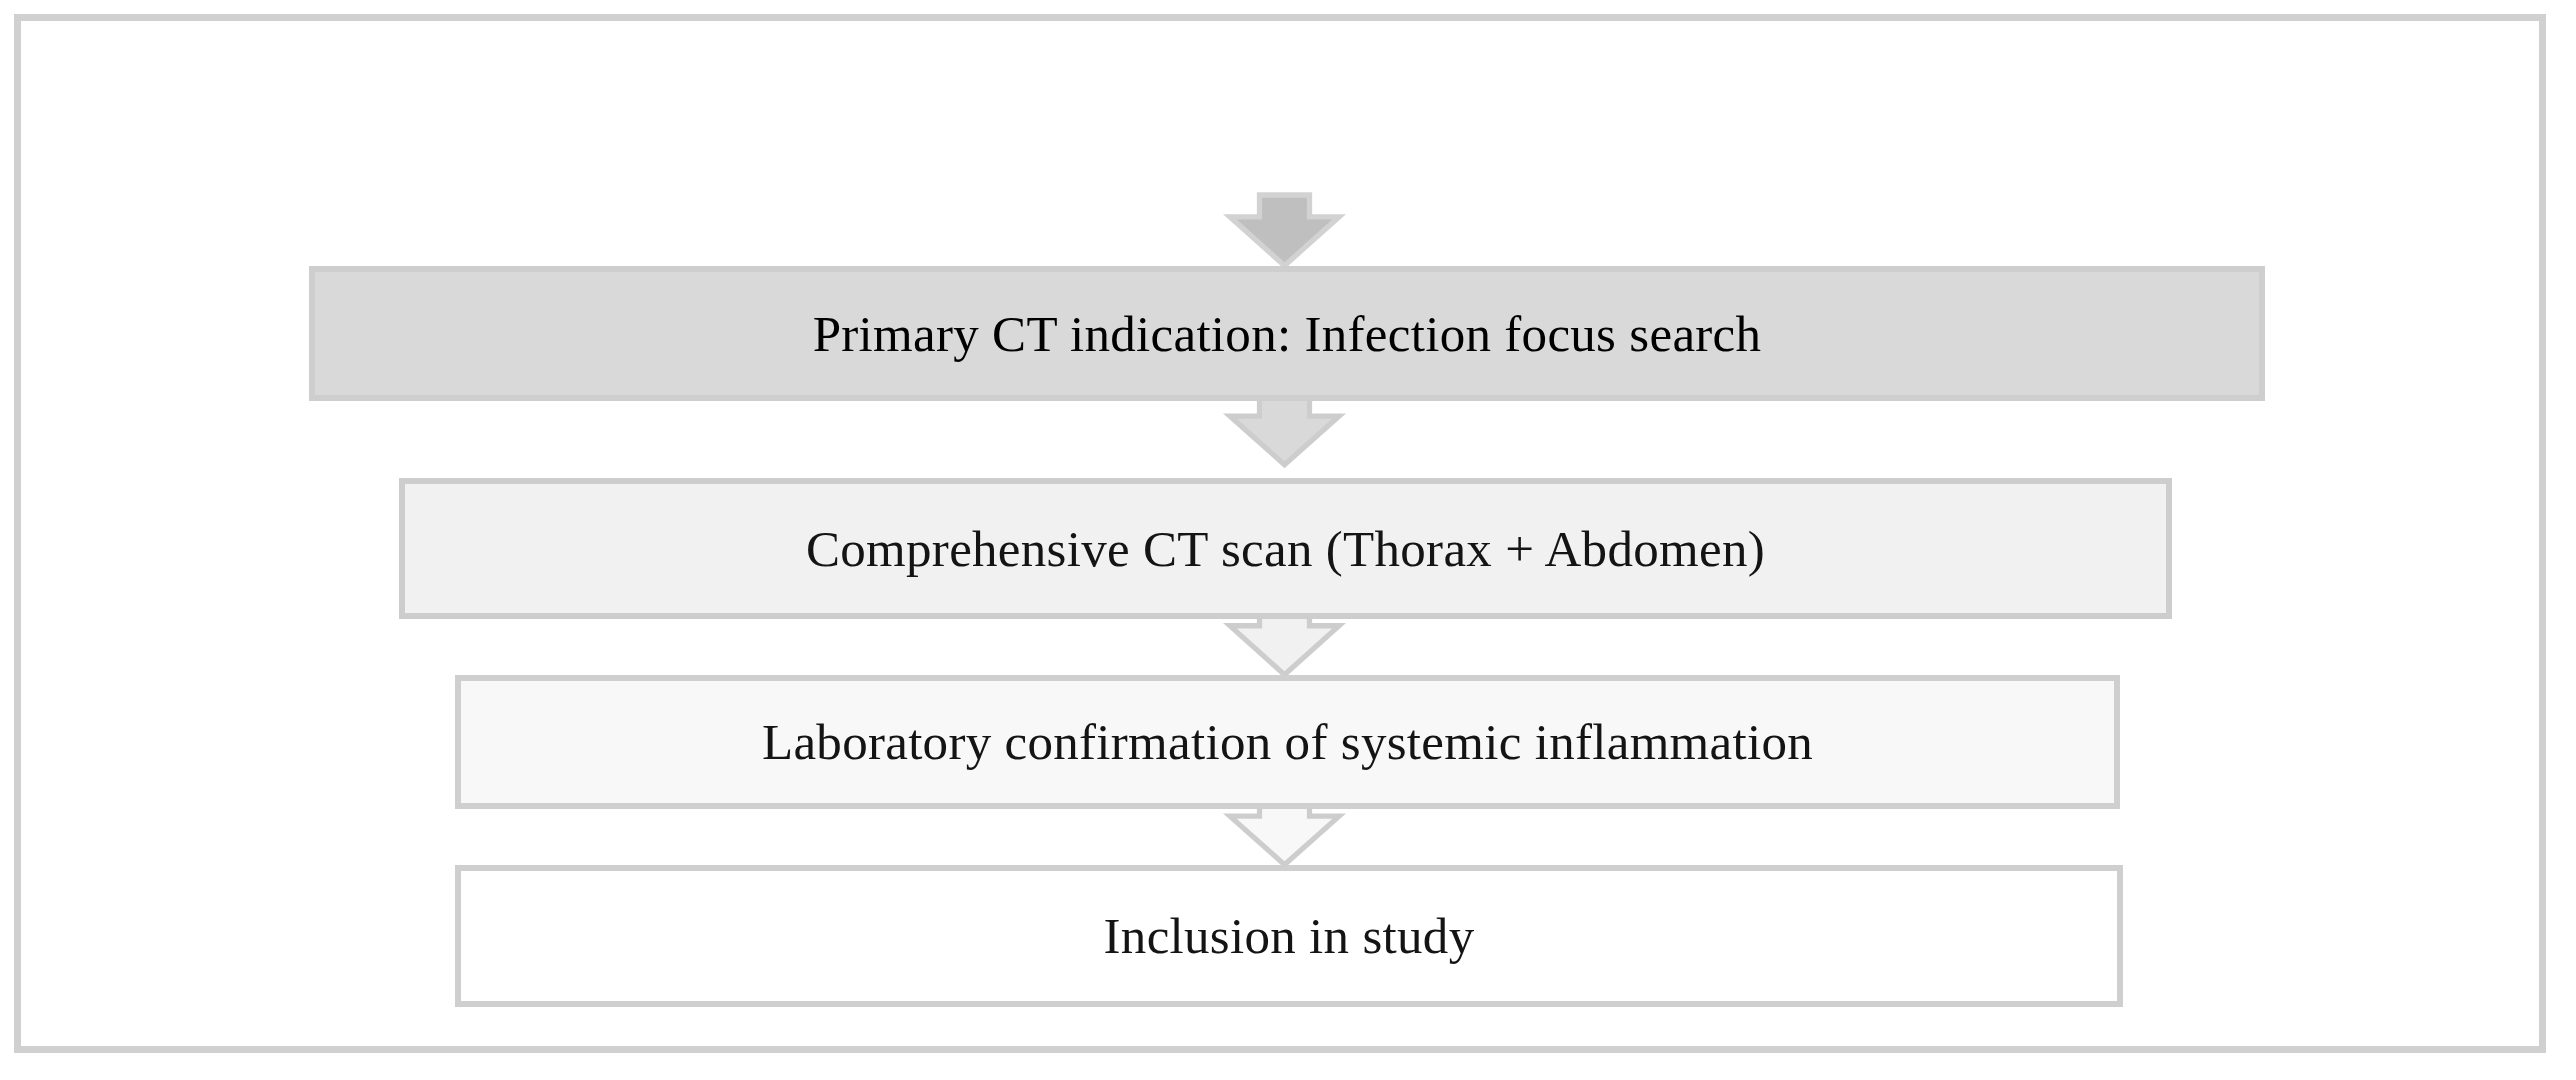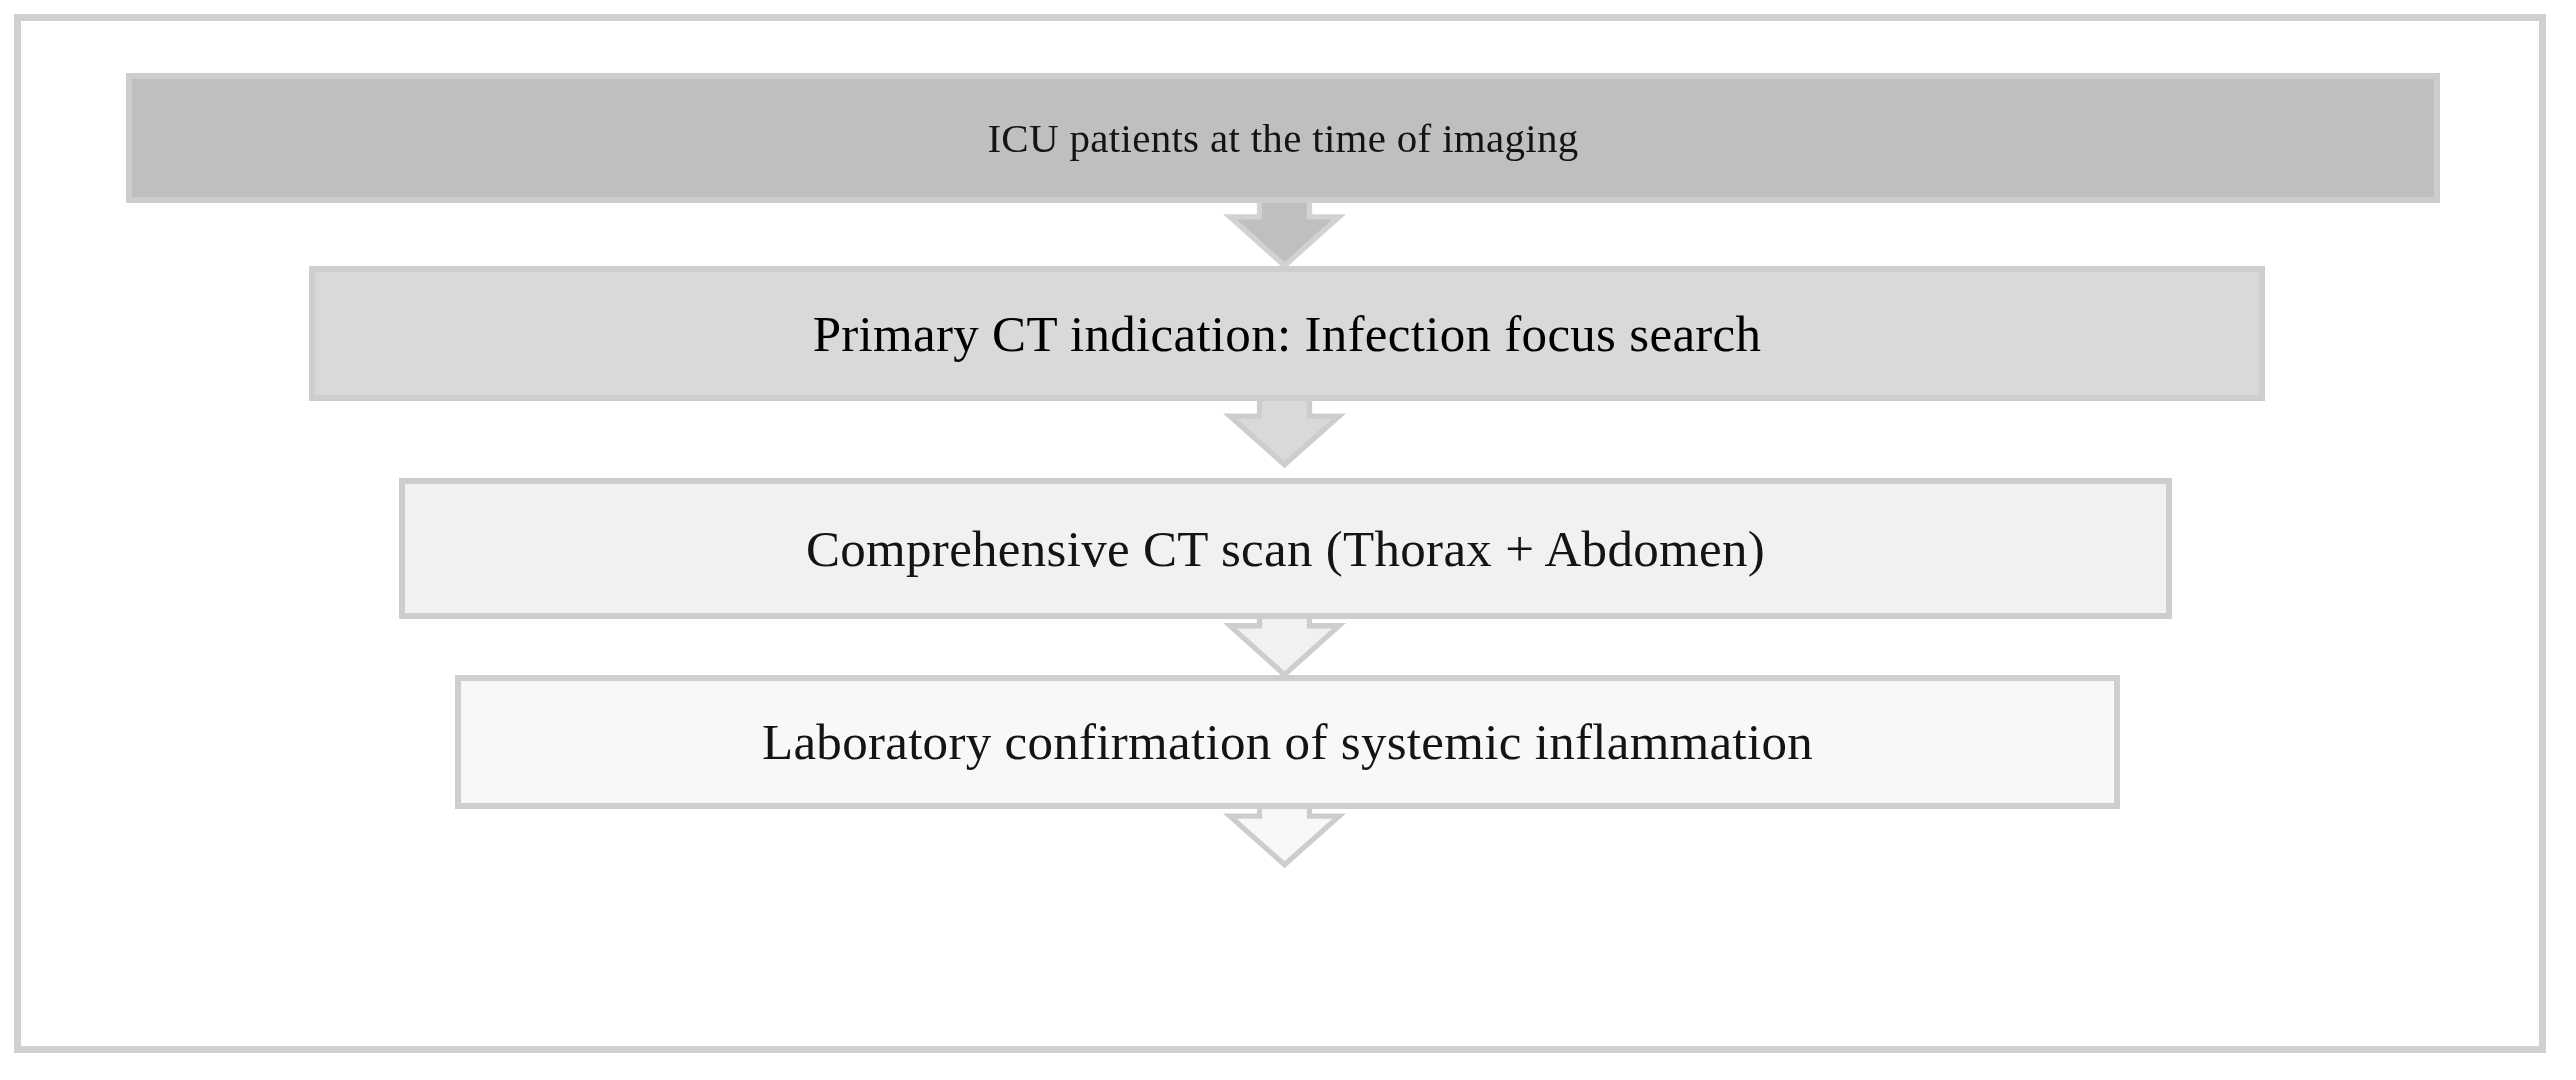--- a/index.html
+++ b/index.html
@@ -63,23 +63,20 @@
   .arrow-3 { left: 1222px; top: 598px;  width: 125px; height: 80px; }
   .arrow-4 { left: 1222px; top: 801px; width: 125px; height: 67px; }
 </style>
 </head>
 <body>
 
 <div class="page">
 
   <div class="frame"></div>
 
-  <div class="box box-1" style="background: rgb(191, 191, 191); border-color: rgb(205, 205, 205); color: rgb(20, 20, 20);">
-    <span class="box-label">ICU patients at the time of imaging</span>
-  </div>
 
   <svg class="arrow arrow-1" viewBox="0 0 190 112" preserveAspectRatio="none" aria-hidden="true">
     <polygon stroke-width="8" stroke-linejoin="miter" points="57,0 57,33 12,33 95,107 178,33 133,33 133,0" fill="#bfbfbf" stroke="#d2d2d2"></polygon>
   </svg>
 
   <div class="box box-2" style="background: rgb(217, 217, 217); border-color: rgb(206, 206, 206); color: #000000;">
     <span class="box-label">Primary CT indication: Infection focus search</span>
   </div>
 
   <svg class="arrow arrow-2" viewBox="0 0 190 114" preserveAspectRatio="none" aria-hidden="true">
@@ -95,15 +92,18 @@
   </svg>
 
   <div class="box box-4" style="background: rgb(248, 248, 248); border-color: rgb(207, 207, 207); color: rgb(20, 20, 20);">
     <span class="box-label">Laboratory confirmation of systemic inflammation</span>
   </div>
 
   <svg class="arrow arrow-4" viewBox="0 0 190 102" preserveAspectRatio="none" aria-hidden="true">
     <polygon stroke-width="8" stroke-linejoin="miter" points="57,0 57,23 12,23 95,97 178,23 133,23 133,0" fill="#f8f8f8" stroke="#cdcdcd"></polygon>
   </svg>
 
+  <div class="box box-5" style="background: rgb(255, 255, 255); border-color: rgb(207, 207, 207); color: rgb(20, 20, 20);">
+    <span class="box-label">Inclusion in study</span>
+  </div>
 
 </div>
 
 
 </body></html>

